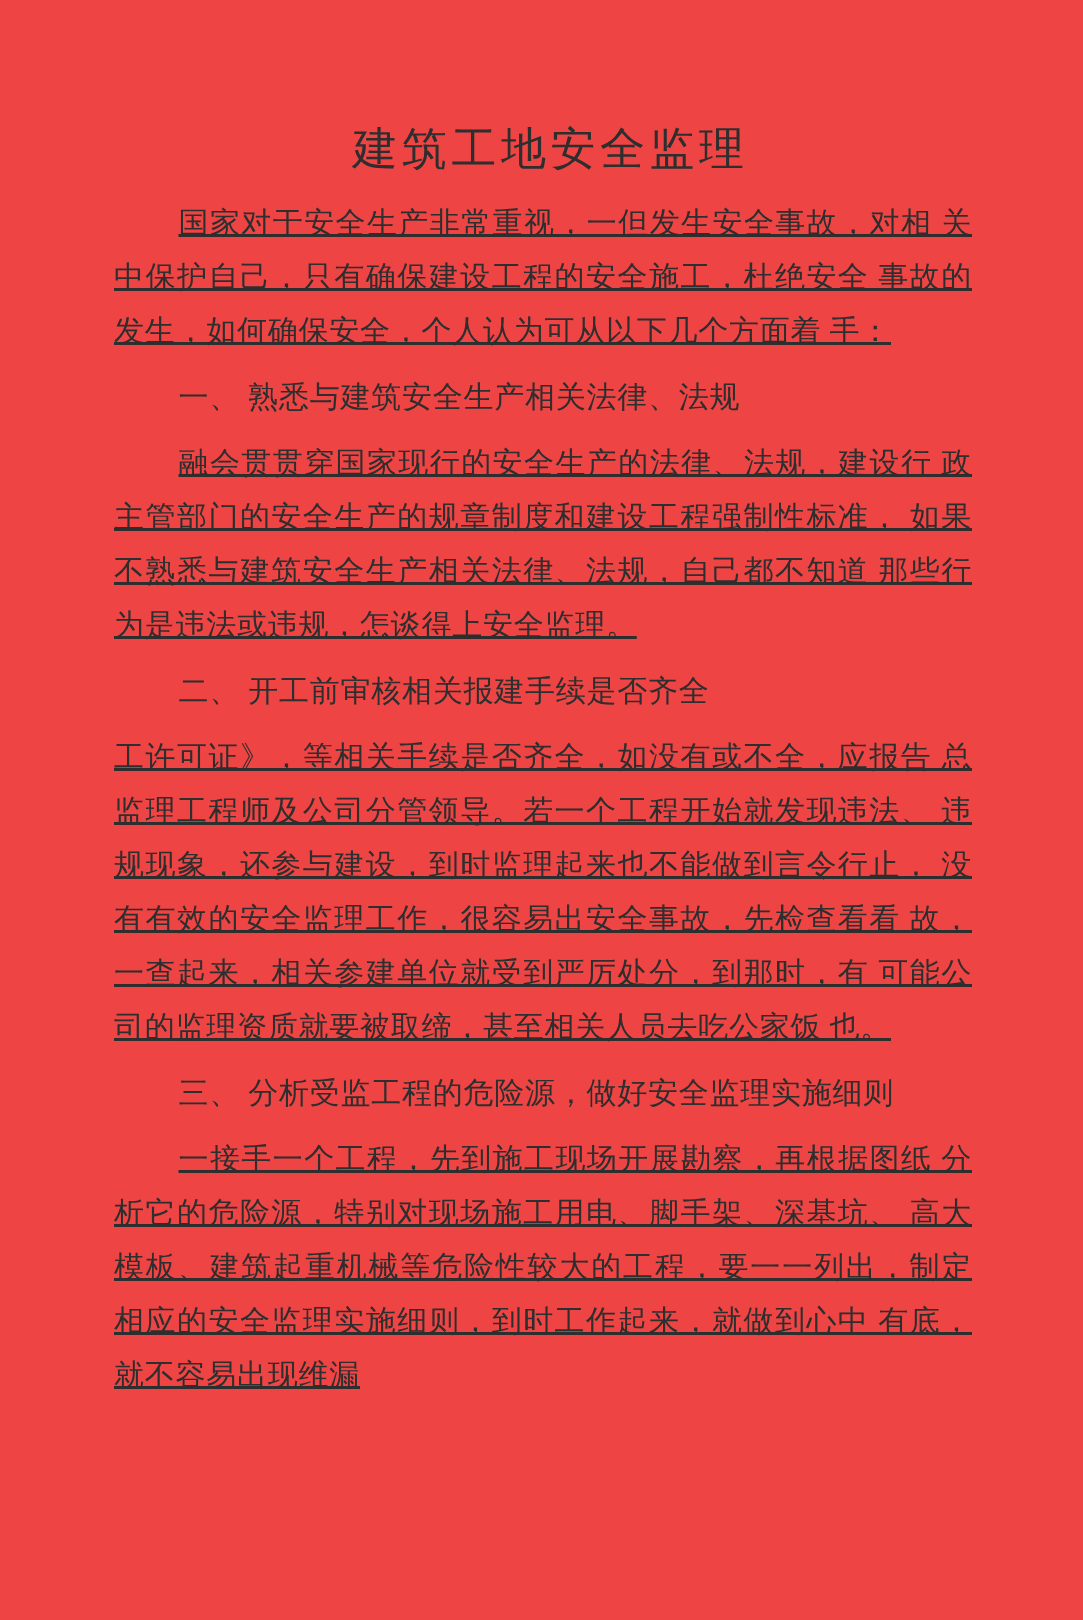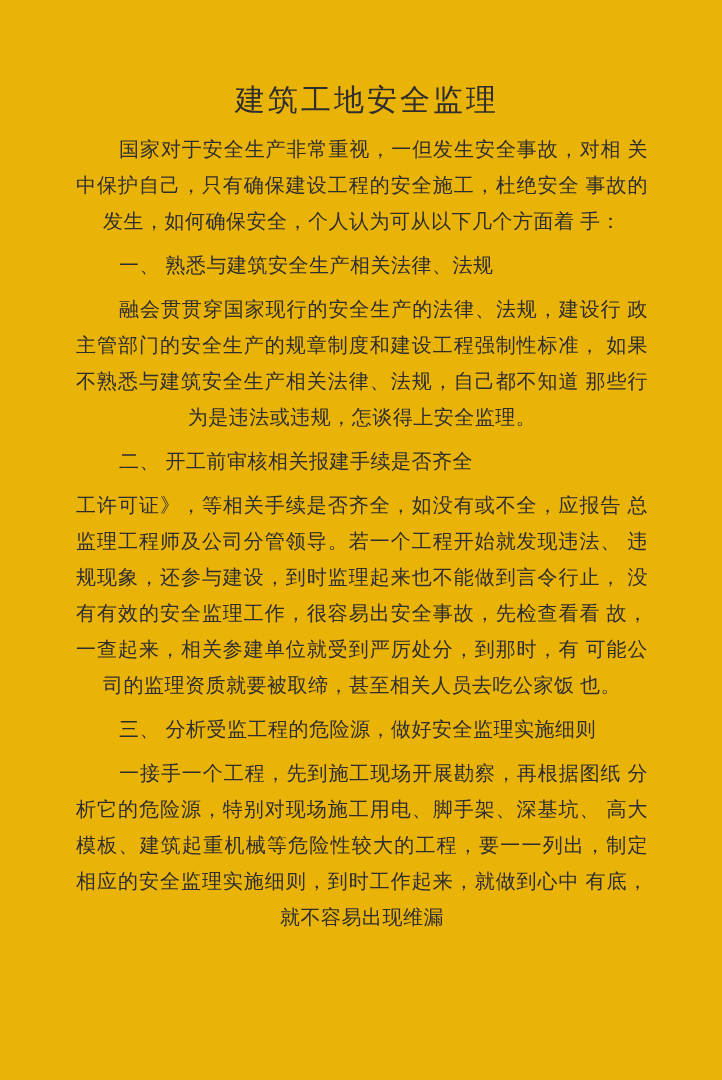--- a/index.html
+++ b/index.html
@@ -13,46 +13,47 @@
     font-family: "Liberation Serif", "DejaVu Serif", serif;
     color: #2e2e2e;
     overflow: hidden;
   }
   .page {
     box-sizing: border-box;
     width: 722px;
     height: 1080px;
     padding: 80px 74px 0 76px;
     overflow: hidden;
-    background: #eab308;
+    background: #ef4444;
   }
   .doc-title {
     font-size: 30px;
     font-weight: 400;
     line-height: 40px;
     text-align: center;
     letter-spacing: 3px;
     text-indent: 10px;
     margin: 0 0 11px 0;
   }
   .block {
     margin-top: 8px;
   }
   .p-line {
     font-size: 20px;
     line-height: 36px;
     letter-spacing: 0.5px;
     text-align: justify;
     text-align-last: justify;
+    text-decoration: underline;
   }
   .p-line.indent {
     text-indent: 43px;
   }
   .p-line.final {
-    text-align: center;
+    text-align: left;
     text-align-last: auto;
   }
   .heading {
     font-size: 20px;
     line-height: 36px;
     letter-spacing: 0.5px;
     text-indent: 43px;
   }
 </style>
 </head>

